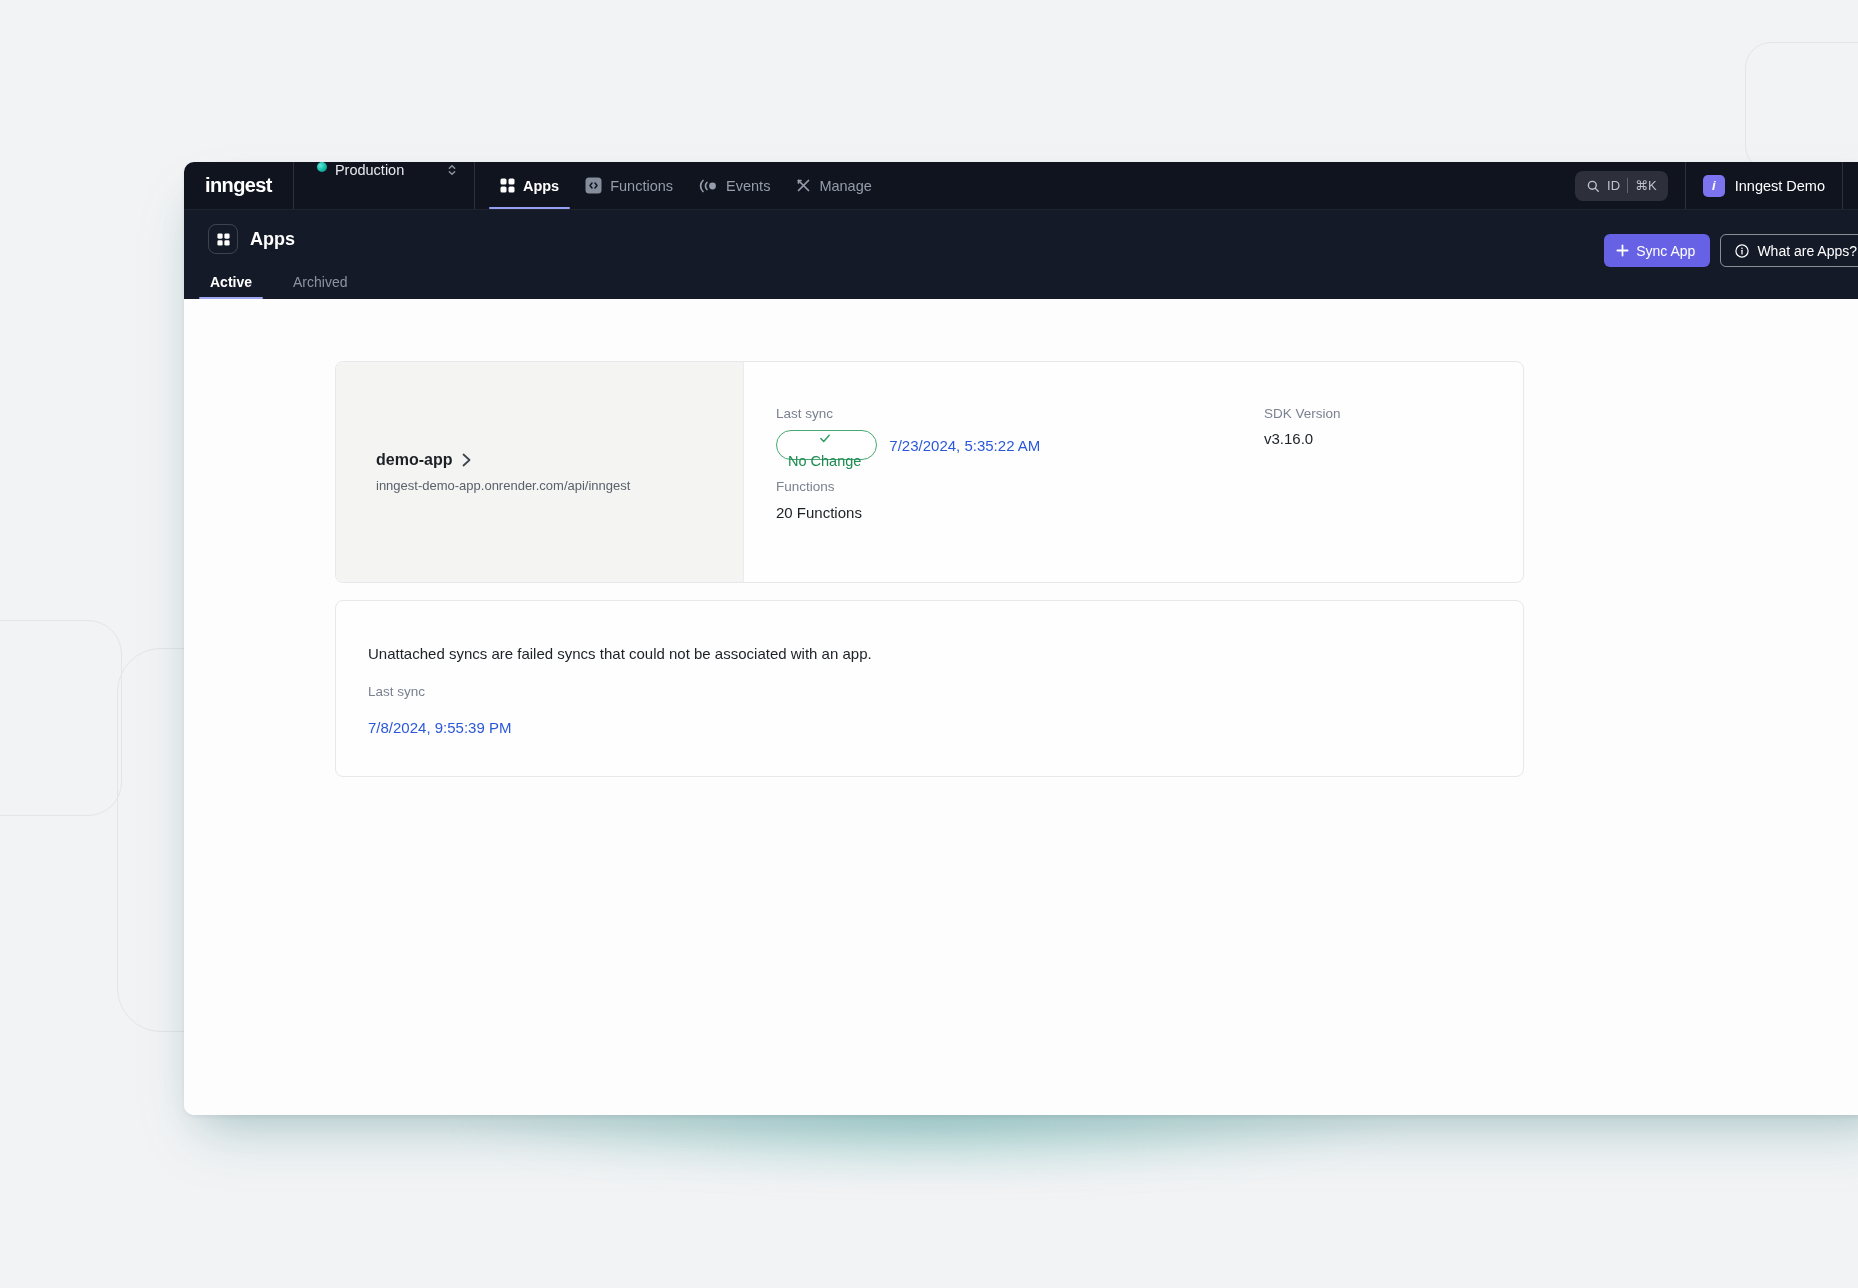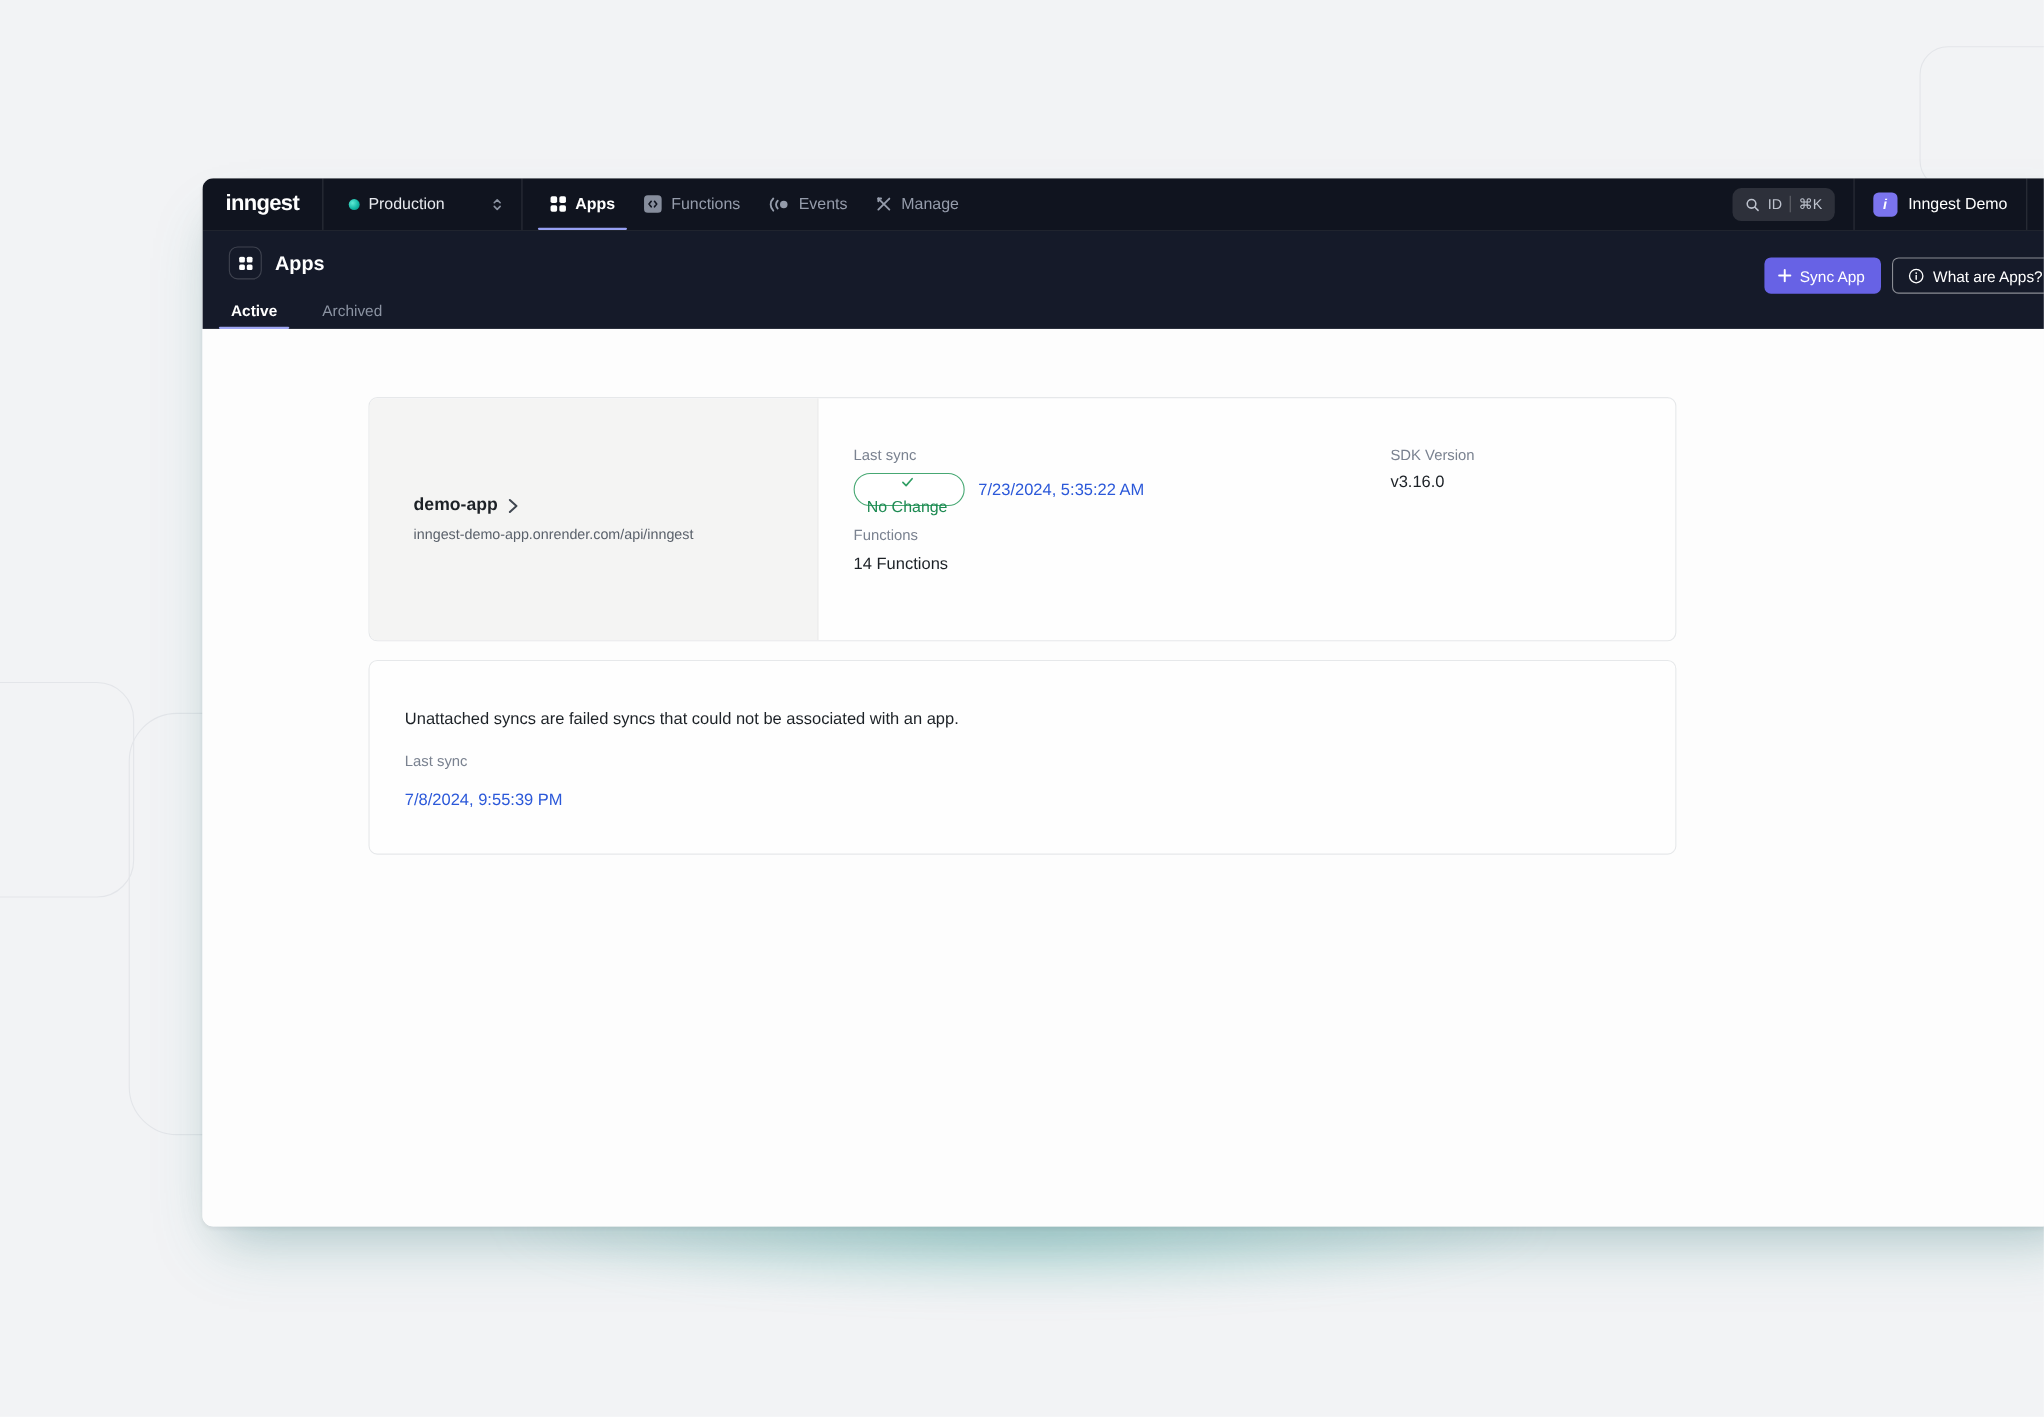--- a/index.html
+++ b/index.html
@@ -37,21 +37,21 @@
   }
   
   .navbar {
     height:48px; background:#10141f; display:flex; align-items:stretch;
     border-bottom:1px solid rgba(255,255,255,.07);
   }
   .nav-divider { width:1px; background:rgba(255,255,255,.12); margin:0; }
   .logo-wrap { display:flex; align-items:center; padding:0 21px; }
   .logo { color:#fff; font-size:20px; font-weight:800; letter-spacing:-.6px; }
   .env-switcher {
-    width:180px; display:flex; align-items:center; gap:8px; padding:0 14px 0 23px;
+    width:180px; display:flex; align-items:flex-start; gap:8px; padding:0 14px 0 23px;
     cursor:pointer;
   }
   .env-dot {
     width:10px; height:10px; border-radius:50%;
     background:radial-gradient(circle at 35% 35%, #5eead4, #14b8a6 55%, #0e7f72 100%);
     flex:0 0 auto;
   }
   .env-label { color:#e7e9ee; font-size:14.5px; flex:1; }
   .nav-items { display:flex; align-items:stretch; margin-left:12px; }
   .nav-item {
@@ -310,21 +310,21 @@
                 <span class="sync-date">7/23/2024, 5:35:22 AM</span>
               </div>
             </div>
             <div class="meta-col-sdk">
               <div class="meta-label">SDK Version</div>
               <div class="meta-value">v3.16.0</div>
             </div>
           </div>
           <div class="meta-row-2">
             <div class="meta-label">Functions</div>
-            <div class="meta-value" style="margin-top:10px">14 Functions</div>
+            <div class="meta-value" style="margin-top:10px">20 Functions</div>
           </div>
         </div>
       </div>
 
       <div class="card card-2">
         <div class="card-right-2">
           <div class="unattached-desc">Unattached syncs are failed syncs that could not be associated with an app.</div>
           <div class="meta-label card2-label">Last sync</div>
           <span class="sync-date card2-date">7/8/2024, 9:55:39 PM</span>
         </div>

